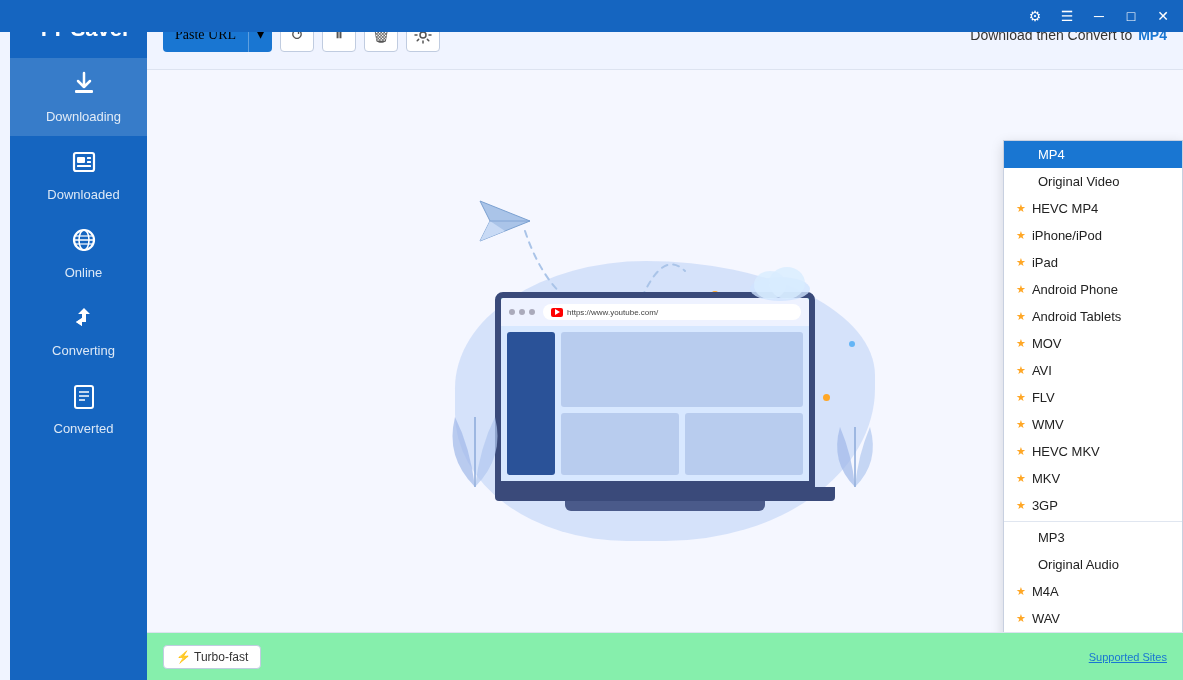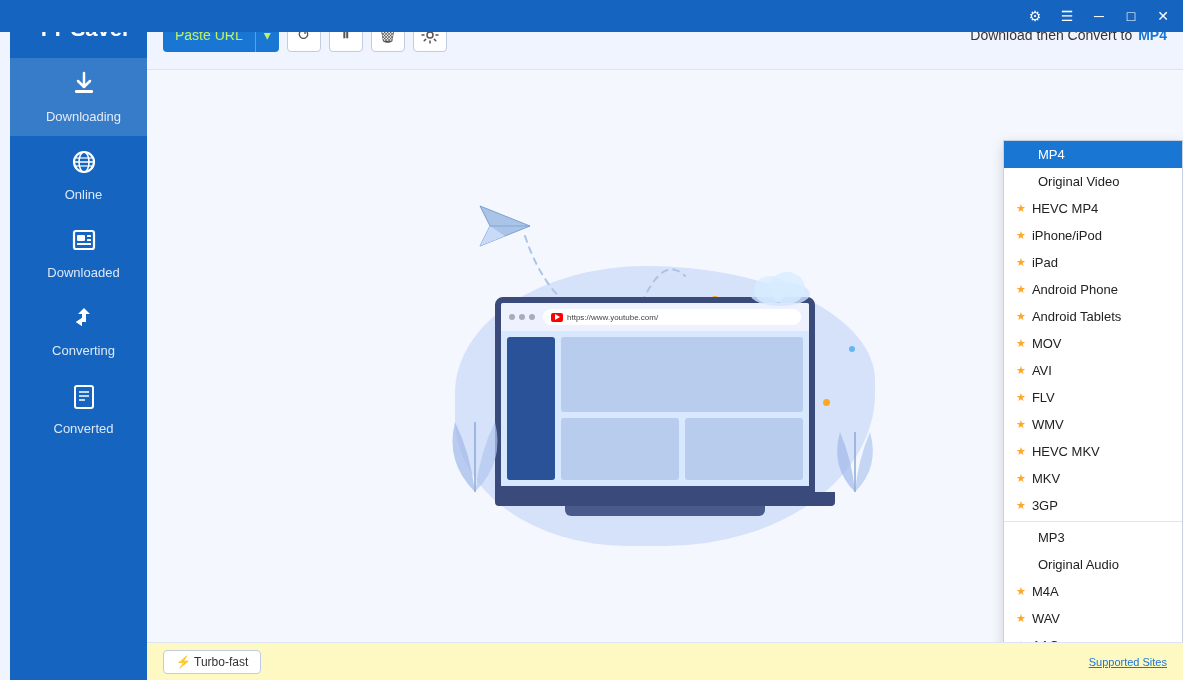--- a/index.html
+++ b/index.html
@@ -74,27 +74,28 @@
       align-items: center;
       padding: 0 16px;
       gap: 8px;
       position: relative;
       z-index: 10;
     }
     .paste-url-btn {
       display: flex;
       align-items: center;
       background: #1976d2;
-      color: #bef264;
+      color: #000000;
       border: none;
       border-radius: 4px;
       height: 34px;
       cursor: pointer;
       font-size: 14px;
       overflow: hidden;
+      font-family: Liberation Serif, serif;
     }
     .paste-url-main {
       padding: 0 12px;
       height: 100%;
       display: flex; align-items: center;
       border-right: 1px solid rgba(255,255,255,0.3);
     }
     .paste-url-arrow {
       padding: 0 8px;
       height: 100%;
@@ -253,22 +254,22 @@
       background: #ffa726;
     }
     .dot-blue {
       position: absolute;
       border-radius: 50%;
       background: #64b5f6;
     }
 
     
     .footer {
-      height: 38px;
-      background: #fef9c3;
+      height: 48px;
+      background: #86efac;
       border-top: 1px solid #dde3f0;
       display: flex;
       align-items: center;
       padding: 12px 16px;
       justify-content: space-between;
     }
     .turbo-badge {
       background: white;
       border: 1px solid #c0cce0;
       border-radius: 4px;
@@ -338,44 +339,44 @@
 <div class="sidebar">
   <div class="app-title">YT Saver</div>
   <div class="nav-item active">
     <span class="nav-icon">
       <svg width="28" height="28" viewBox="0 0 28 28" fill="white">
         <path d="M14 3v14M8 11l6 6 6-6" stroke="white" stroke-width="2.5" fill="none" stroke-linecap="round" stroke-linejoin="round"></path>
         <rect x="5" y="20" width="18" height="3" rx="1" fill="white"></rect>
       </svg>
     </span>
     <span>Downloading</span>
+  </div>
+  <div class="nav-item">
+    <span class="nav-icon">
+      <svg width="28" height="28" viewBox="0 0 28 28" fill="none">
+        <rect x="4" y="5" width="20" height="18" rx="2" stroke="white" stroke-width="2.2"></rect>
+        <rect x="7" y="9" width="8" height="6" rx="1" fill="white"></rect>
+        <rect x="17" y="9" width="4" height="2" rx="0.5" fill="white"></rect>
+        <rect x="17" y="13" width="4" height="2" rx="0.5" fill="white"></rect>
+        <rect x="7" y="17" width="14" height="2" rx="0.5" fill="white"></rect>
+      </svg>
+    </span>
+    <span>Downloaded</span>
   </div>
   <div class="nav-item">
     <span class="nav-icon">
       <svg width="28" height="28" viewBox="0 0 28 28" fill="none">
         <circle cx="14" cy="14" r="10" stroke="white" stroke-width="2.2"></circle>
         <ellipse cx="14" cy="14" rx="5" ry="10" stroke="white" stroke-width="1.5"></ellipse>
         <line x1="4" y1="14" x2="24" y2="14" stroke="white" stroke-width="1.5"></line>
         <line x1="5" y1="10" x2="23" y2="10" stroke="white" stroke-width="1.2"></line>
         <line x1="5" y1="18" x2="23" y2="18" stroke="white" stroke-width="1.2"></line>
       </svg>
     </span>
     <span>Online</span>
-  </div>
-  <div class="nav-item">
-    <span class="nav-icon">
-      <svg width="28" height="28" viewBox="0 0 28 28" fill="none">
-        <rect x="4" y="5" width="20" height="18" rx="2" stroke="white" stroke-width="2.2"></rect>
-        <rect x="7" y="9" width="8" height="6" rx="1" fill="white"></rect>
-        <rect x="17" y="9" width="4" height="2" rx="0.5" fill="white"></rect>
-        <rect x="17" y="13" width="4" height="2" rx="0.5" fill="white"></rect>
-        <rect x="7" y="17" width="14" height="2" rx="0.5" fill="white"></rect>
-      </svg>
-    </span>
-    <span>Downloaded</span>
   </div>
   <div class="nav-item">
     <span class="nav-icon">
       <svg width="28" height="28" viewBox="0 0 28 28" fill="none">
         <path d="M14 4 L20 10 L16 10 L16 18 L12 18 L12 10 L8 10 Z" fill="white"></path>
         <path d="M22 18 L16 22 L16 14 Z" fill="white" transform="rotate(180, 14, 18)"></path>
         <path d="M6 18 L12 14 L12 22 Z" fill="white"></path>
       </svg>
     </span>
     <span>Converting</span>

